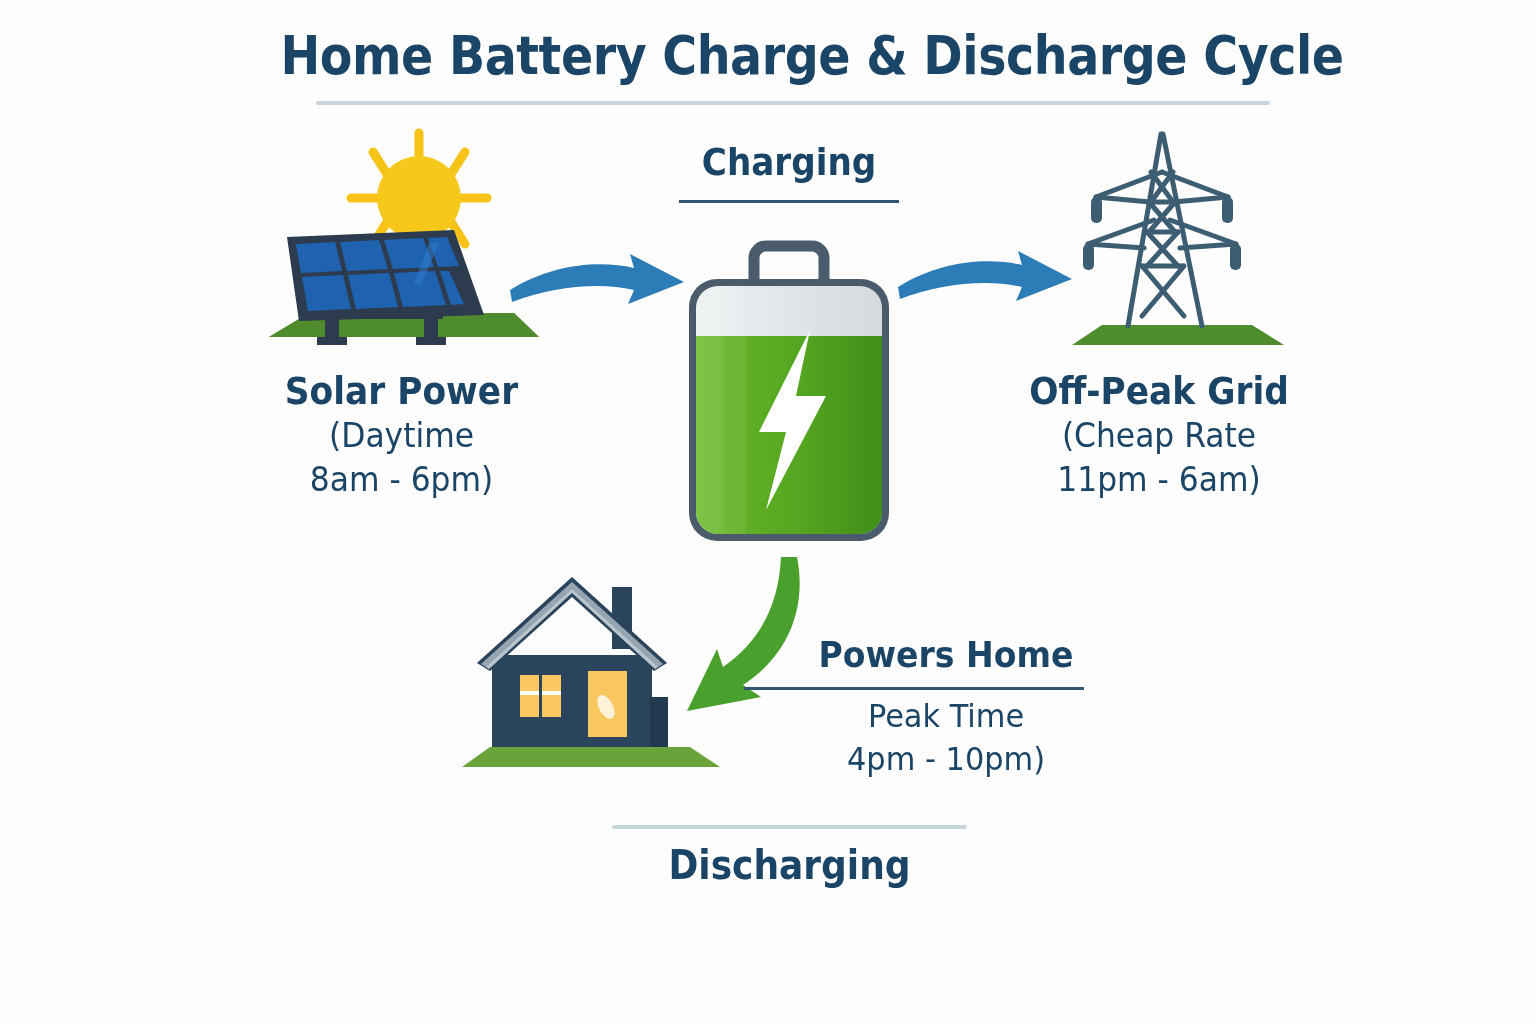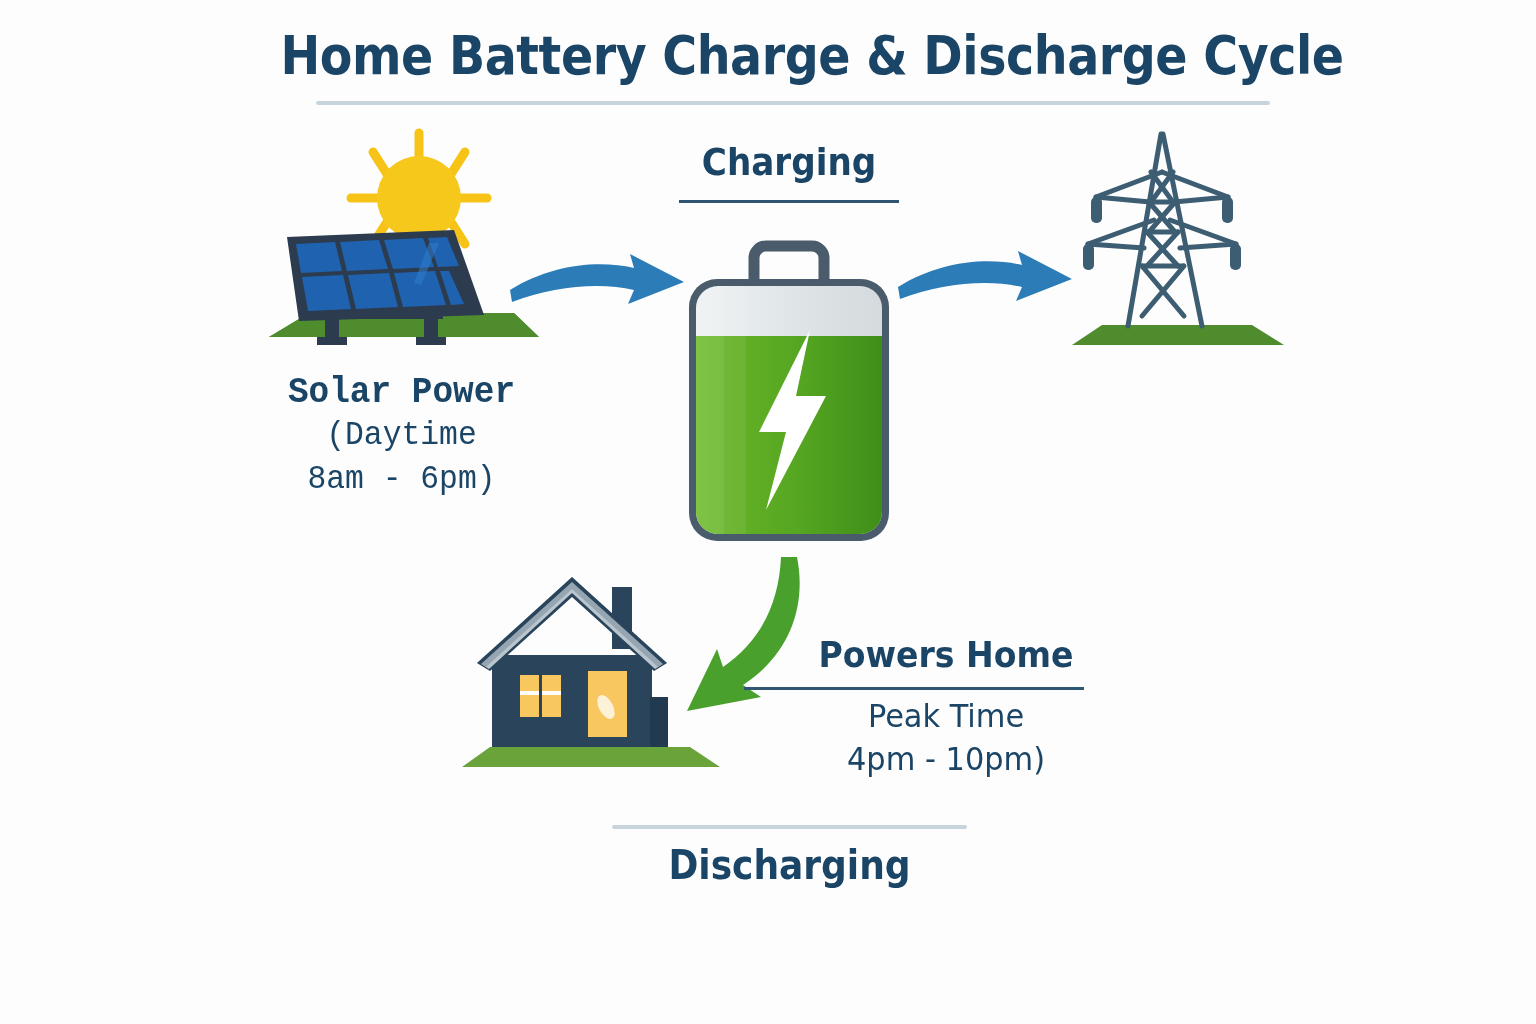--- a/index.html
+++ b/index.html
@@ -130,21 +130,20 @@
     color: #1b4566;
     transform: scaleX(0.9);
   }
 
   
   .caption {
     position: absolute;
     text-align: center;
     color: #1b4566;
     line-height: 44px;
-    font-family: Liberation Mono, monospace;
   }
   .caption .cap-title {
     display: block;
     font-size: 37px;
     font-weight: bold;
     transform: scaleX(0.93);
   }
   .caption .cap-sub {
     display: block;
     font-size: 33px;
@@ -304,20 +303,25 @@
 
       <g fill="#3d5d73">
         <rect x="29" y="77" width="11" height="26" rx="5"></rect>
         <rect x="160" y="77" width="11" height="26" rx="5"></rect>
         <rect x="21" y="124" width="11" height="26" rx="5"></rect>
         <rect x="168" y="124" width="11" height="26" rx="5"></rect>
       </g>
     </svg>
   </div>
 
+  <div class="caption" id="grid-caption">
+    <span class="cap-title">Off-Peak Grid</span>
+    <span class="cap-sub">(Cheap Rate</span>
+    <span class="cap-sub">11pm - 6am)</span>
+  </div>
 
   <div class="illus" id="arrow3">
     <svg viewBox="0 0 200 175" width="200" height="175" xmlns="http://www.w3.org/2000/svg">
       <path d="M128,12 C138,62 120,110 74,140 L92,152 L18,166 L48,104 L54,122 C92,96 110,58 112,12 Z" fill="#49a02c"></path>
     </svg>
   </div>
 
   <div class="illus" id="house-illus">
     <svg viewBox="0 0 262 225" width="262" height="225" xmlns="http://www.w3.org/2000/svg">
 

